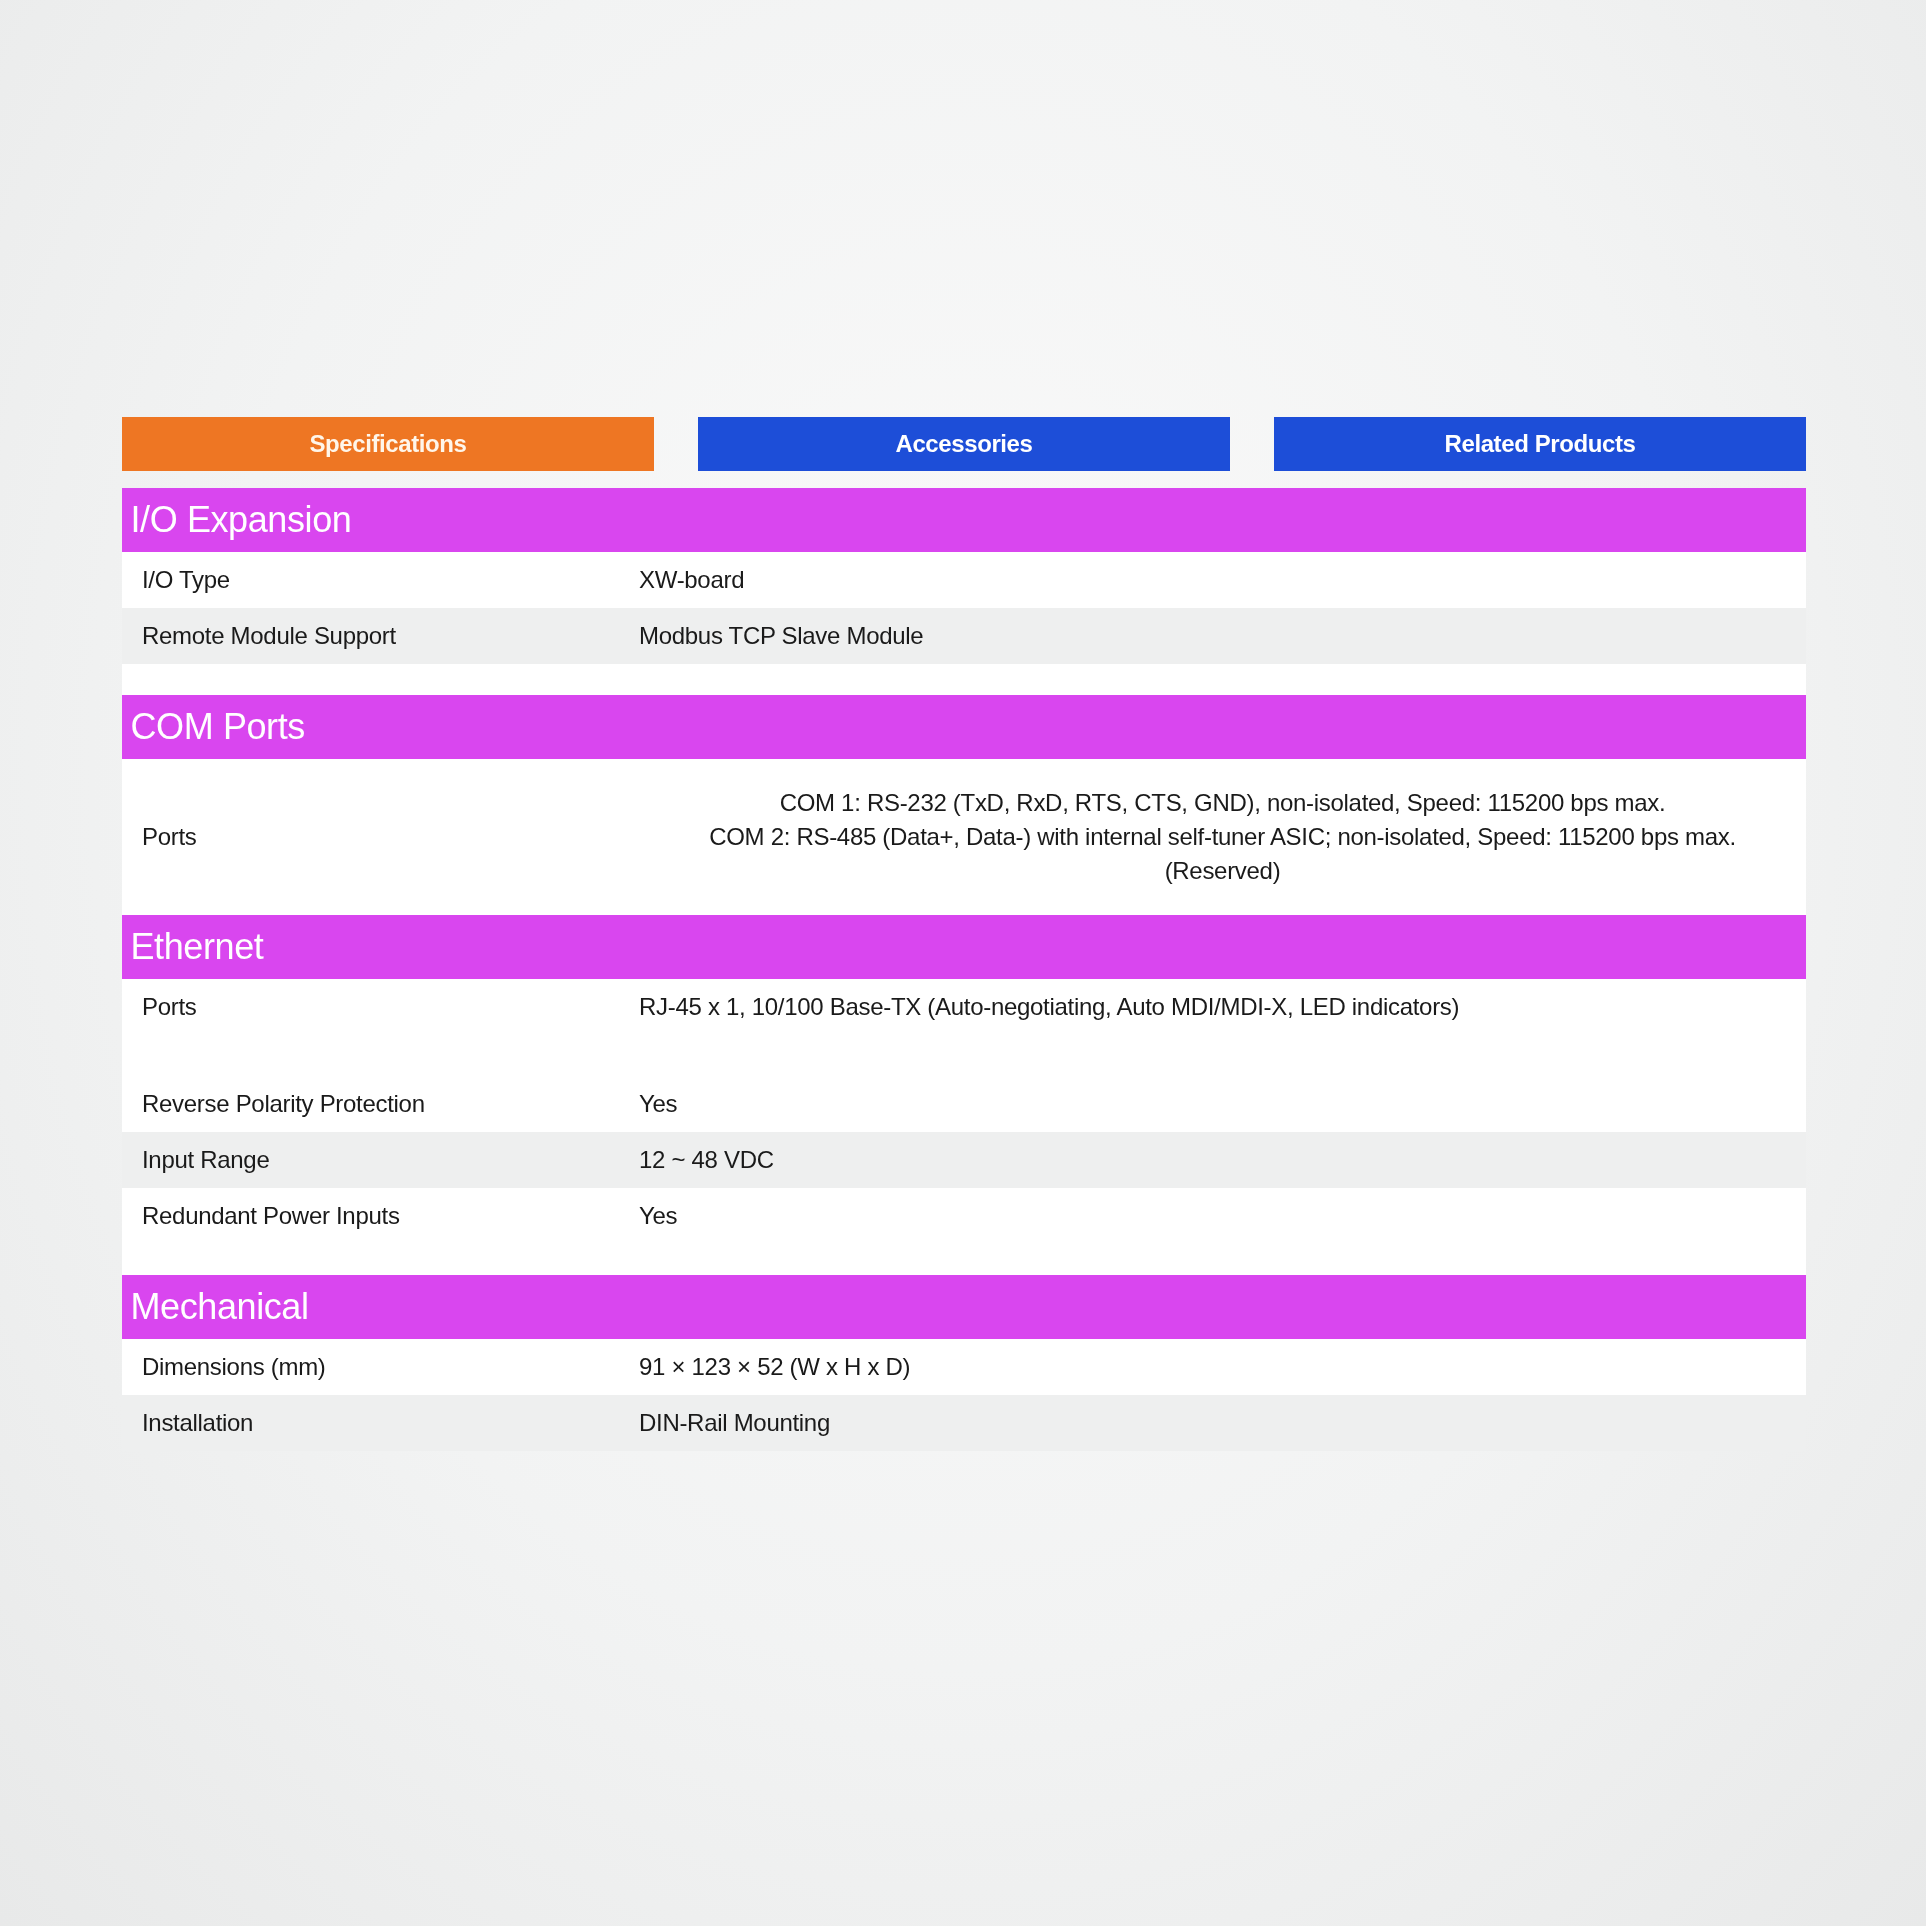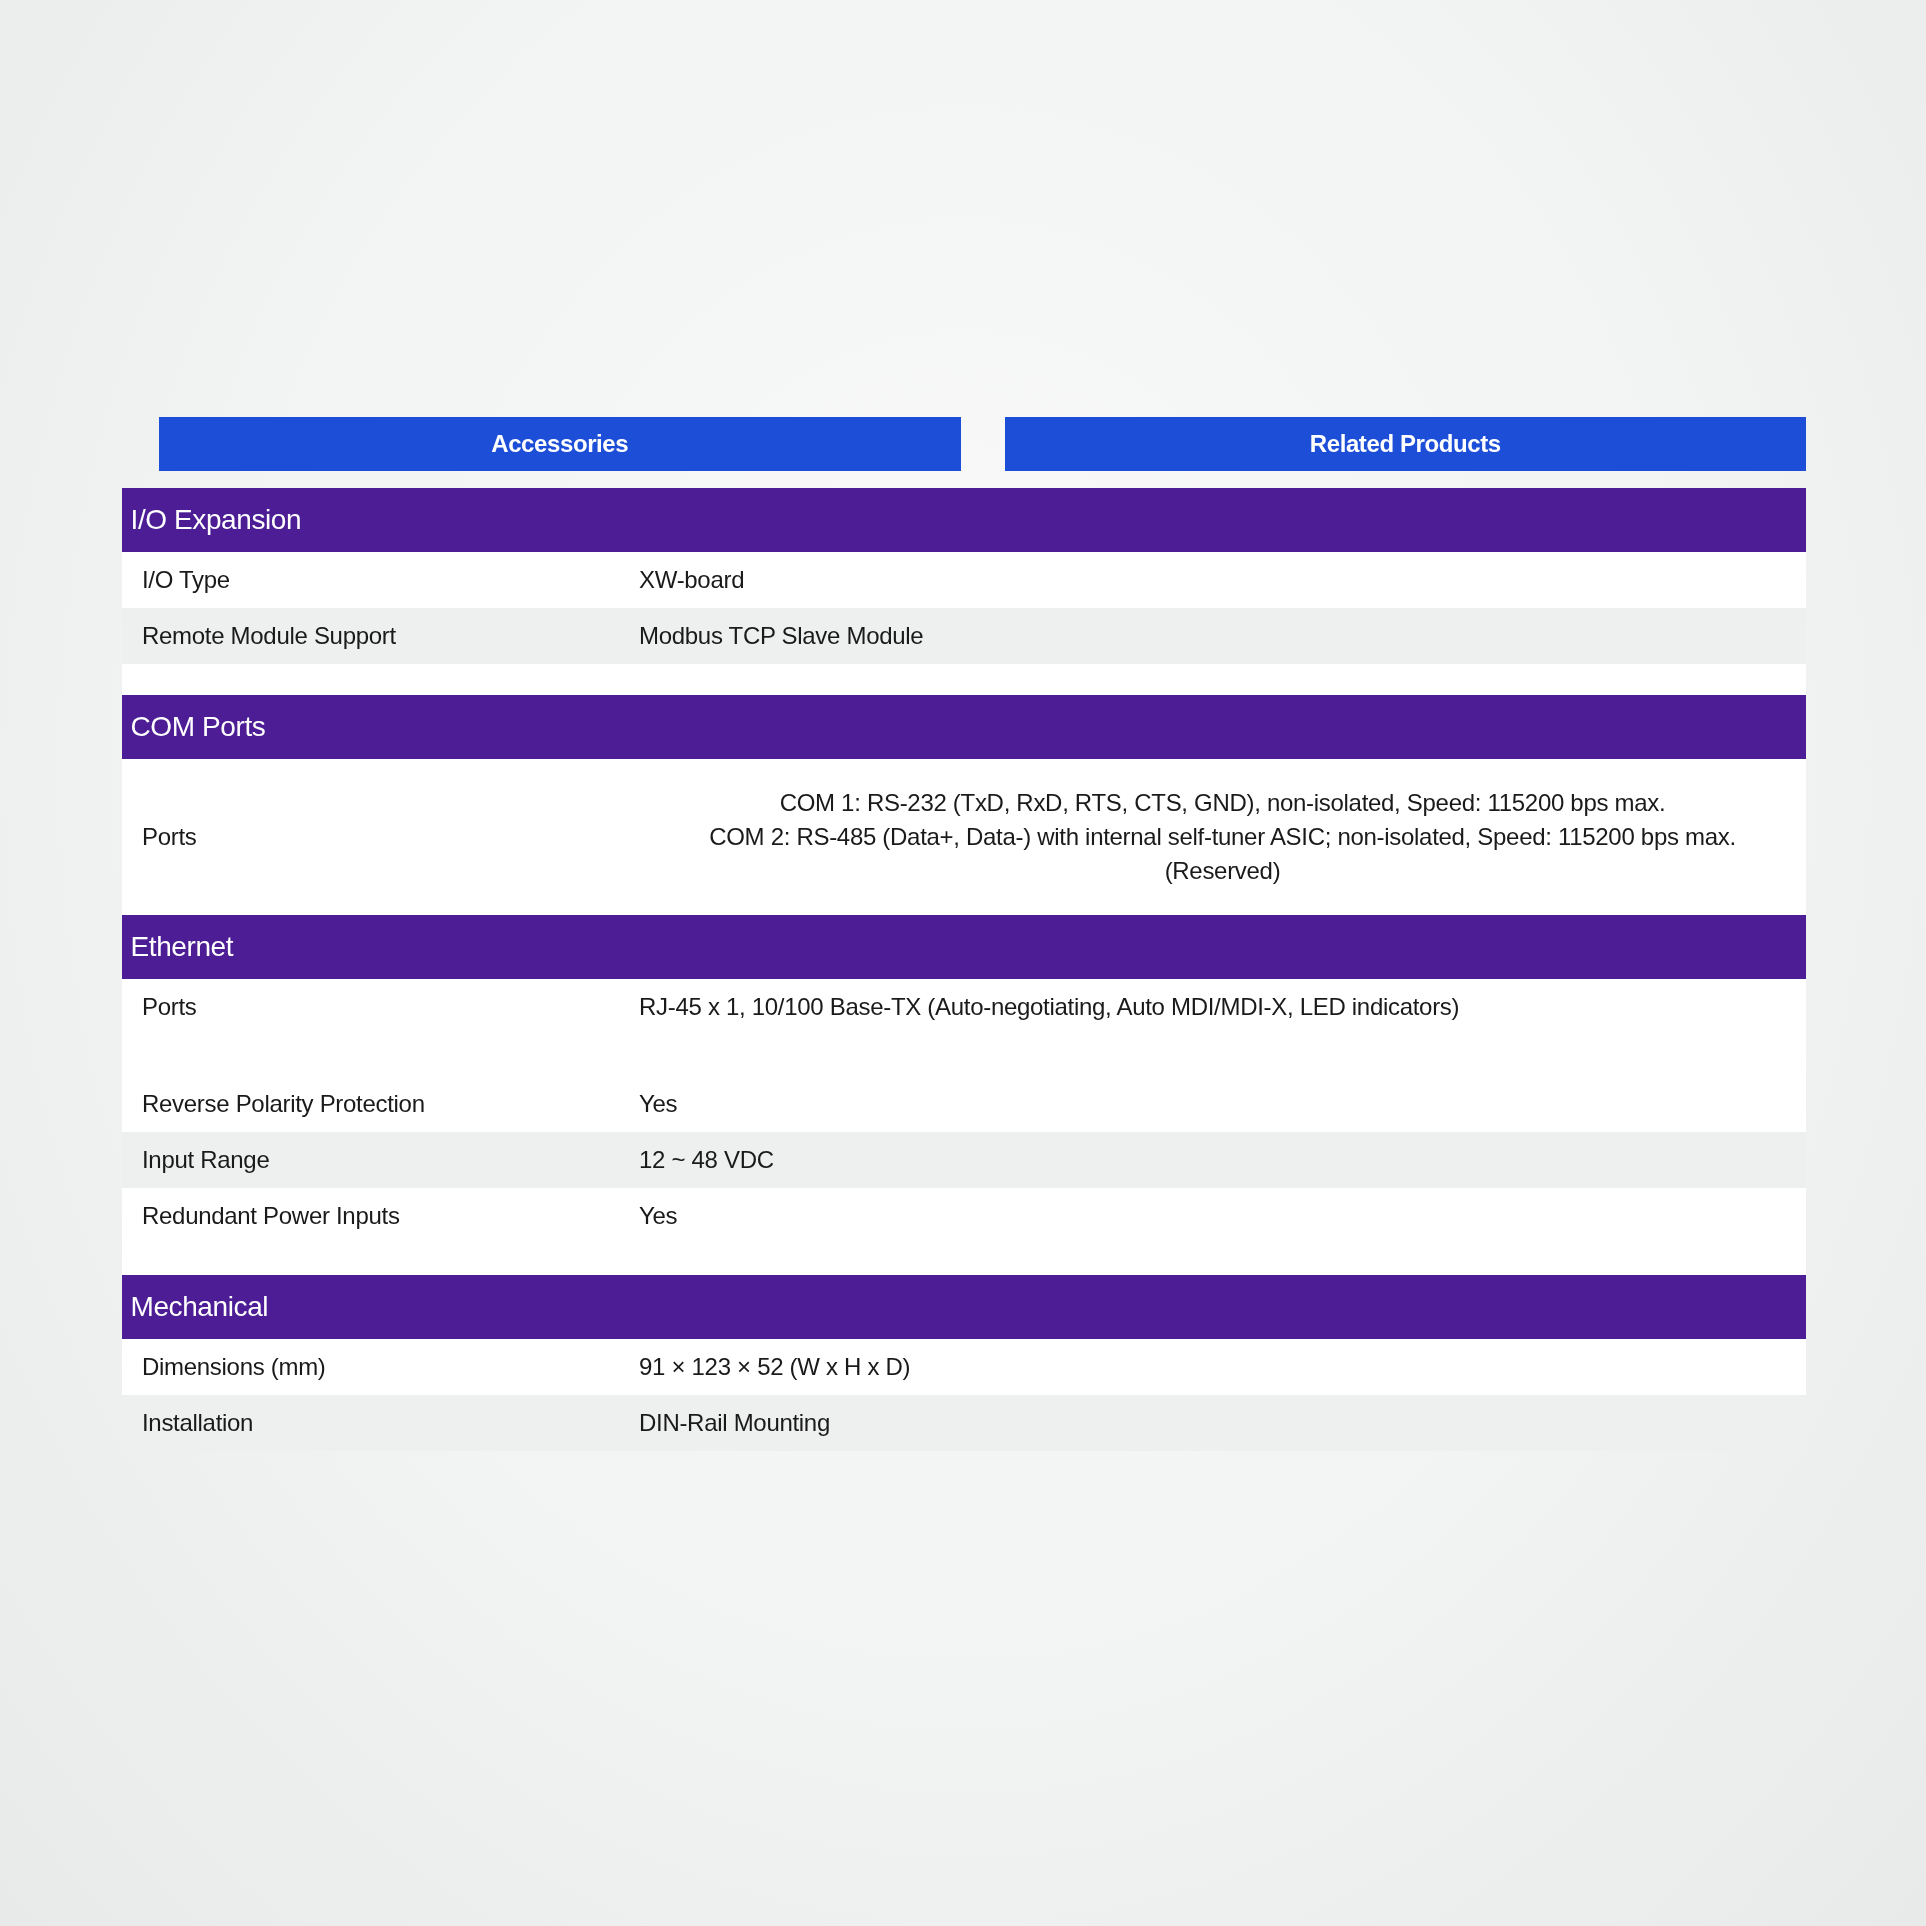--- a/index.html
+++ b/index.html
@@ -13,40 +13,41 @@
   .tabs { display: flex; gap: 7px; height: 54px; }
   .tab {
     flex: 1; display: flex; align-items: center; justify-content: center;
     font-weight: bold; font-size: 24px; color: #ffffff; cursor: pointer;
     letter-spacing: -0.4px;
   }
   .tab.active { background: #ee7623; color: #fff6ea; }
   .tab.inactive { background: #1d4ed8; margin-left: 37px; }
   .table { margin-top: 17px; background: #ffffff; }
   .section-header {
-    background: #4c1d95; height: 64px; display: flex; align-items: center;
-    padding-left: 8.5px; color: #ffffff; font-size: 28px; letter-spacing: -0.4px;
+    background: #d946ef; height: 64px; display: flex; align-items: center;
+    padding-left: 8.5px; color: #ffffff; font-size: 36px; letter-spacing: -0.4px;
   }
   .row { display: flex; align-items: center; font-size: 24px; color: #1a1a1a; letter-spacing: -0.3px; }
   .row.white { background: #ffffff; }
   .row.gray { background: #eeefef; }
   .row .label { width: 517px; padding-left: 20px; box-sizing: border-box; }
   .row .value { flex: 1; }
   .row.h79 { height: 56px; align-items: center; }
   .spacer { height: 31px; background: #ffffff; }
   .ports-com { height: 156px; }
   .ports-com .value { line-height: 34px; text-align: center; }
   .ports-eth { height: 57px; align-items: flex-start; padding-top: 14px; }
   .eth-spacer { height: 25.5px; background: #ffffff; }
 </style>
 </head>
 <body>
 
 <div class="wrap">
   <div class="tabs">
+    <div class="tab active">Specifications</div>
     <div class="tab inactive">Accessories</div>
     <div class="tab inactive">Related Products</div>
   </div>
 
   <div class="table">
 
     <div class="section-header">I/O Expansion</div>
     <div class="row white h79">
       <span class="label">I/O Type</span>
       <span class="value">XW-board</span>

